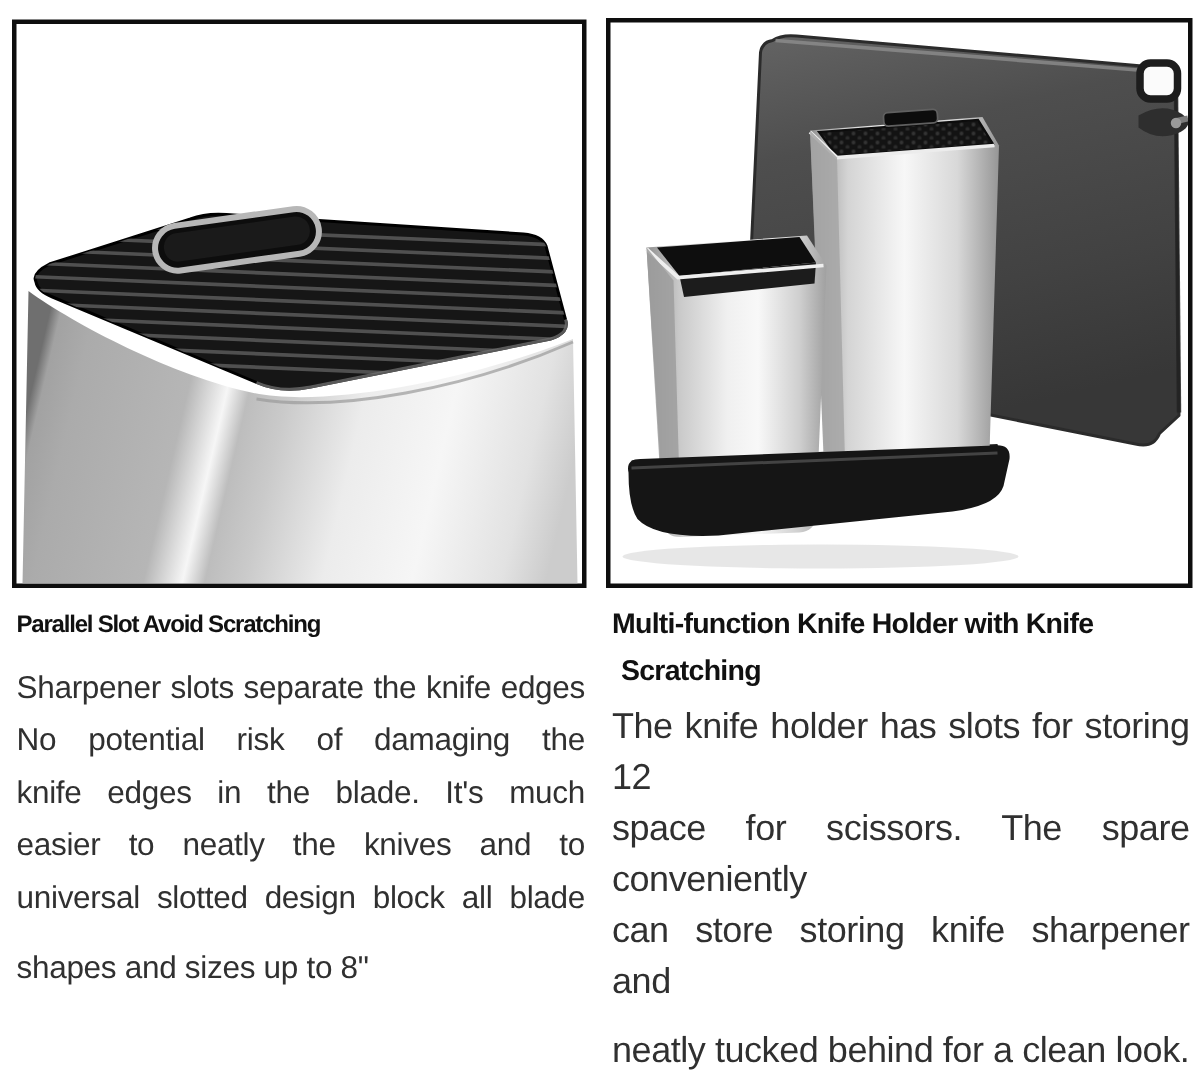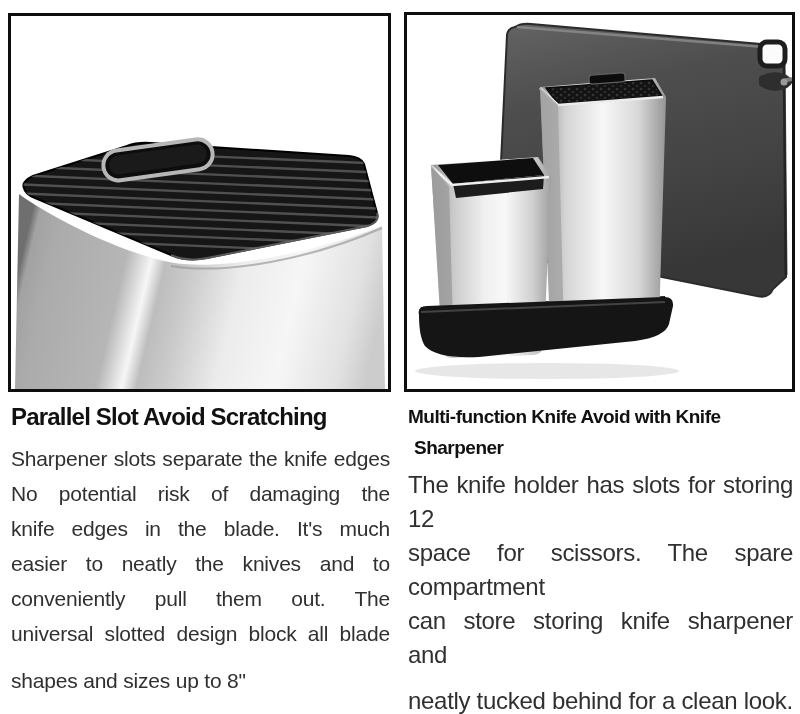--- a/index.html
+++ b/index.html
@@ -15,21 +15,21 @@
   .photo-right{ left:404px; top:12px; width:391px; height:380px; }
   .photo svg{ display:block; width:100%; height:100%; }
 
   .caption{ position:absolute; }
   .caption-left{ left:11px; top:402px; width:379px; }
   .caption-right{ left:408px; top:401px; width:385px; }
 
   .heading{
     margin:0; color:#111111; font-weight:700;
   }
-  .heading-left{ font-size:24px; line-height:30px; letter-spacing:-0.8px; margin-bottom:9px; }
+  .heading-left{ font-size:16px; line-height:30px; letter-spacing:-0.8px; margin-bottom:9px; }
   .heading-right{ font-size:19px; line-height:31px; letter-spacing:-0.5px; margin-bottom:5px; }
   .heading-right .hline{ display:block; white-space:pre-wrap; }
   .heading-right .hline.indent{ padding-left:6px; }
 
   .body-left{ font-size:21px; line-height:35px; letter-spacing:-0.2px; color:#303030; }
   .body-right{ font-size:24px; line-height:34px; letter-spacing:-0.3px; color:#303030; }
   .jl{ display:block; text-align:justify; text-align-last:justify; }
   .jl.last{ text-align:justify; text-align-last:left;margin-top:12px; }
 </style>
 </head>
@@ -156,32 +156,31 @@
     </svg>
   </figure>
 
   <section class="caption caption-left">
     <h2 class="heading heading-left">Parallel Slot Avoid Scratching</h2>
     <div class="body-left">
       <span class="jl">Sharpener slots separate the knife edges</span>
       <span class="jl">No potential risk of damaging the</span>
       <span class="jl">knife edges in the blade. It's much</span>
       <span class="jl">easier to neatly the knives and to</span>
-      <span class="jl">conveniently pull them out. The</span>
       <span class="jl">universal slotted design block all blade</span>
       <span class="jl last">shapes and sizes up to 8"</span>
     </div>
   </section>
 
   <section class="caption caption-right">
     <h2 class="heading heading-right">
-      <span class="hline">Multi-function Knife Avoid with Knife</span>
-      <span class="hline indent">Sharpener</span>
+      <span class="hline">Multi-function Knife Holder with Knife</span>
+      <span class="hline indent">Scratching</span>
     </h2>
     <div class="body-right">
       <span class="jl">The knife holder has slots for storing 12</span>
-      <span class="jl">space for scissors. The spare compartment</span>
+      <span class="jl">space for scissors. The spare conveniently</span>
       <span class="jl">can store storing knife sharpener and</span>
       <span class="jl last">neatly tucked behind for a clean look.</span>
     </div>
   </section>
 
 </div>
 
 </body></html>

